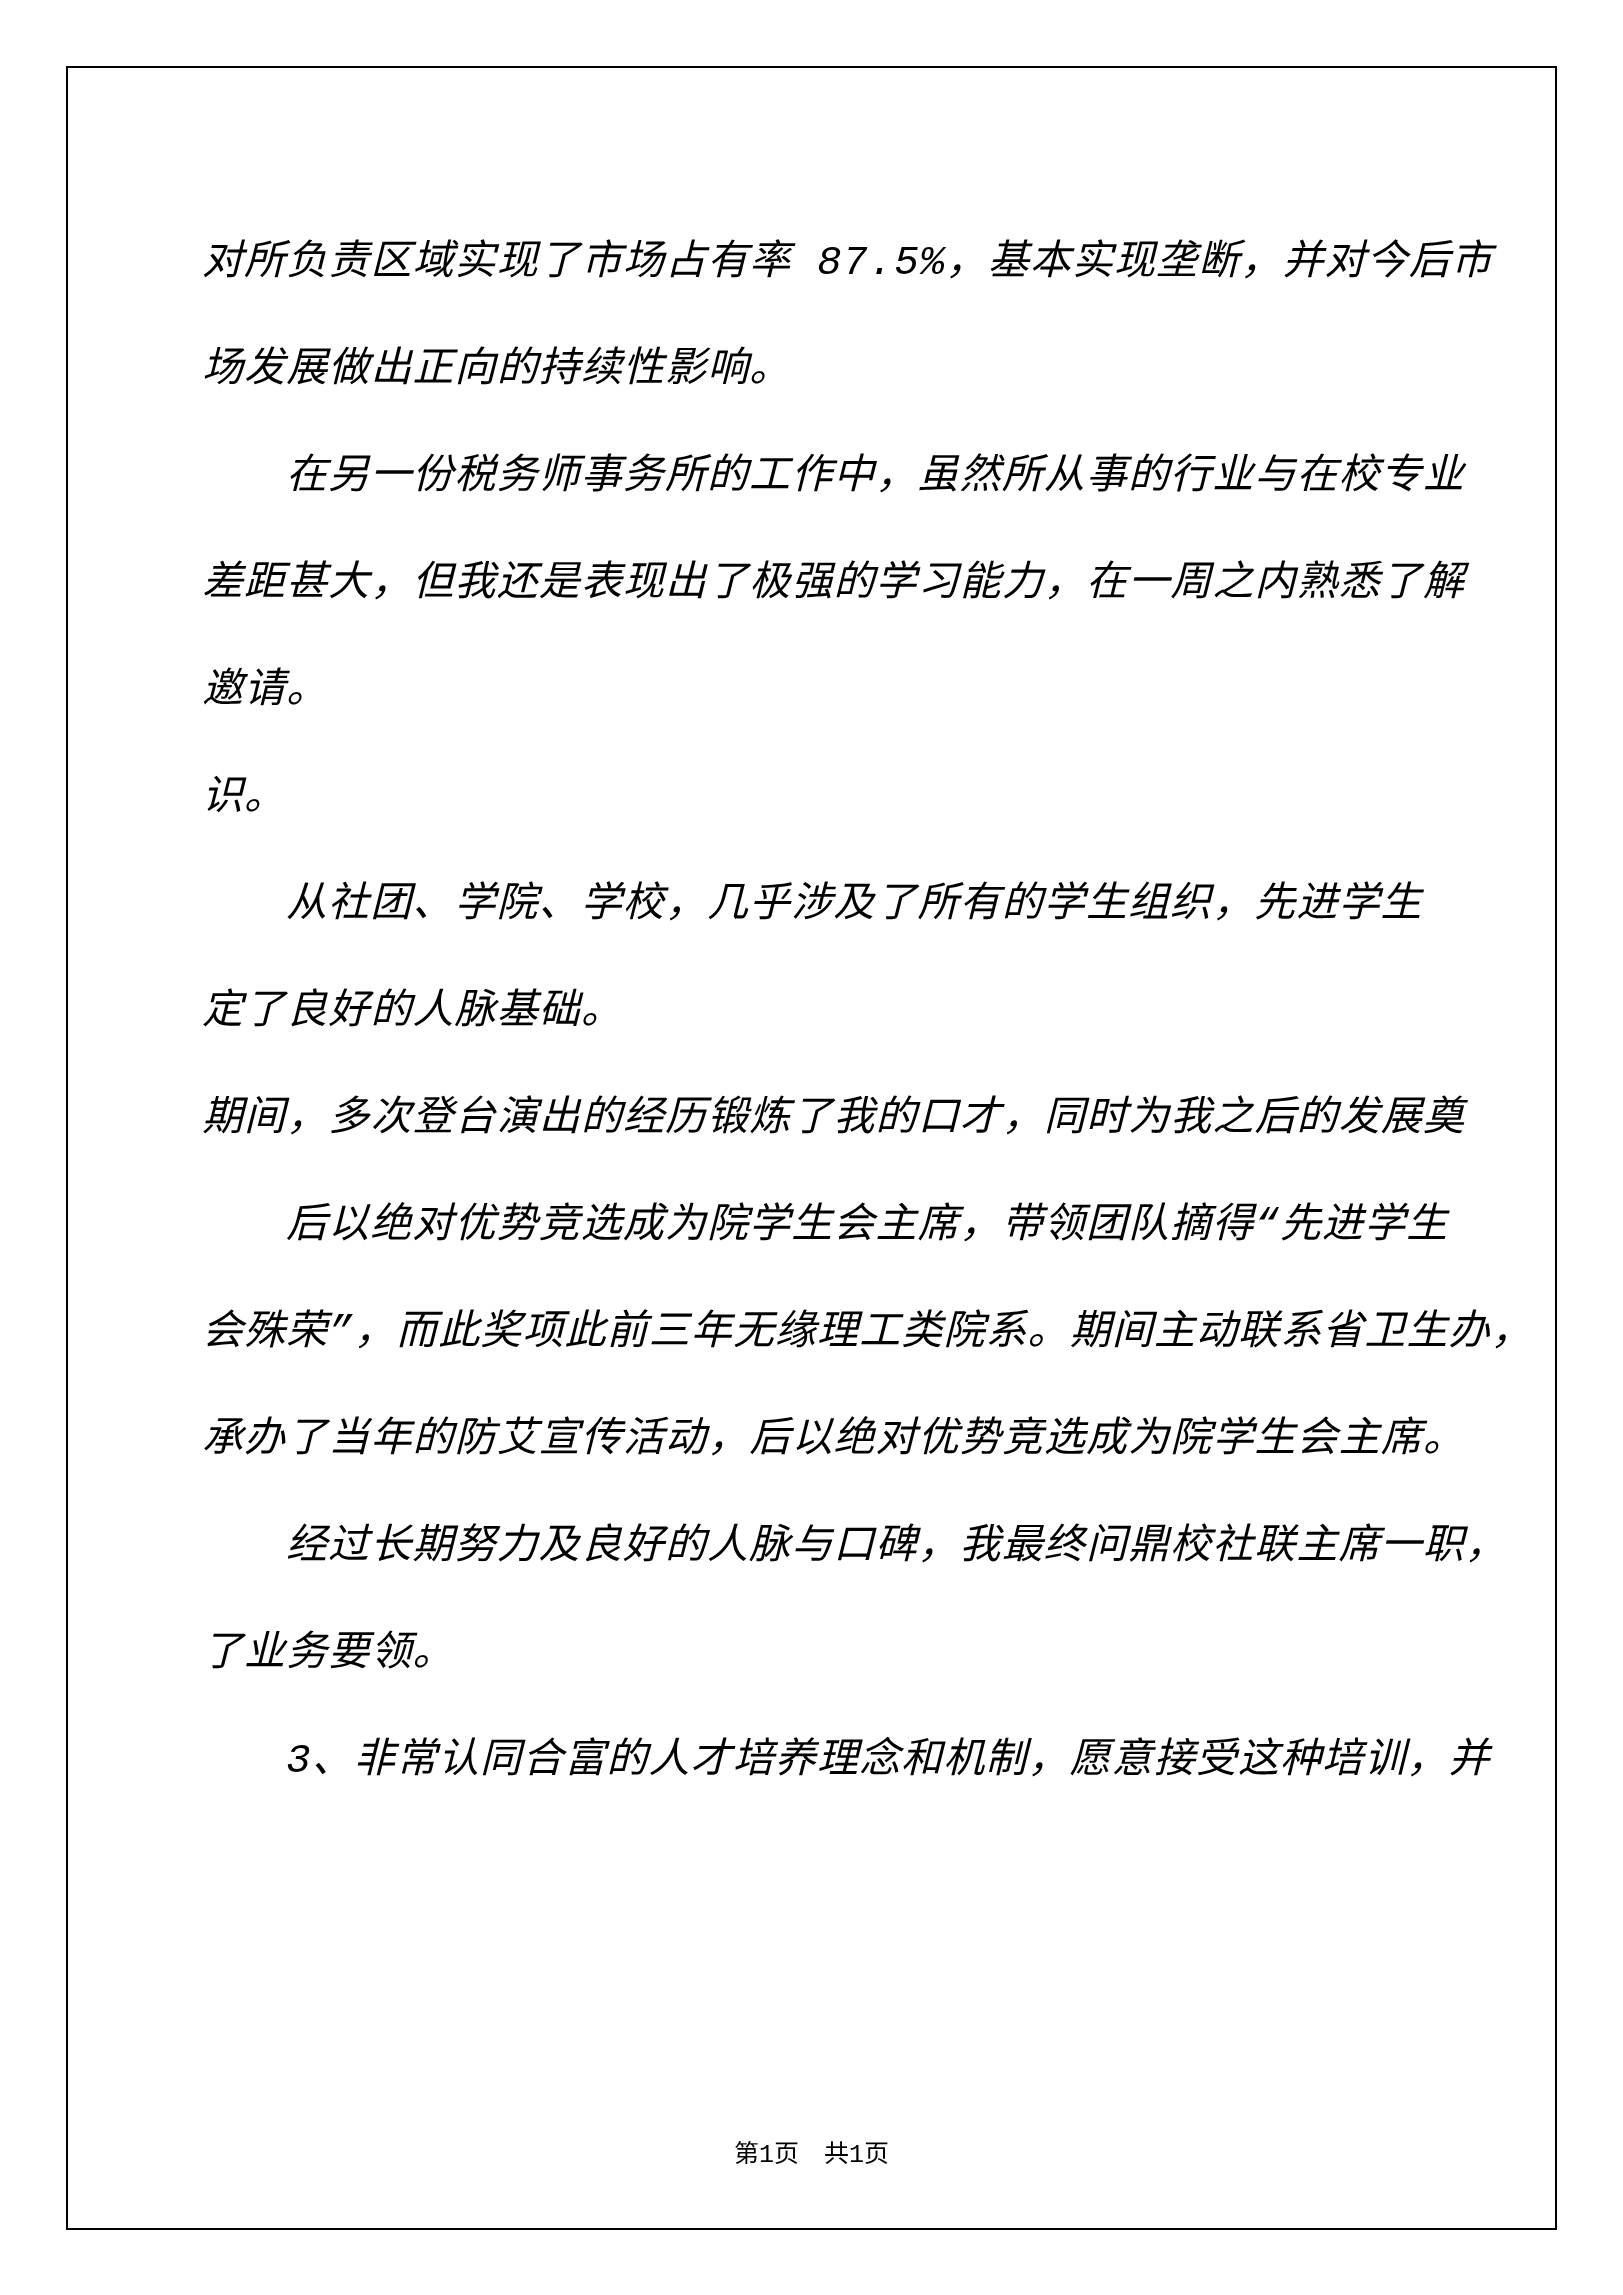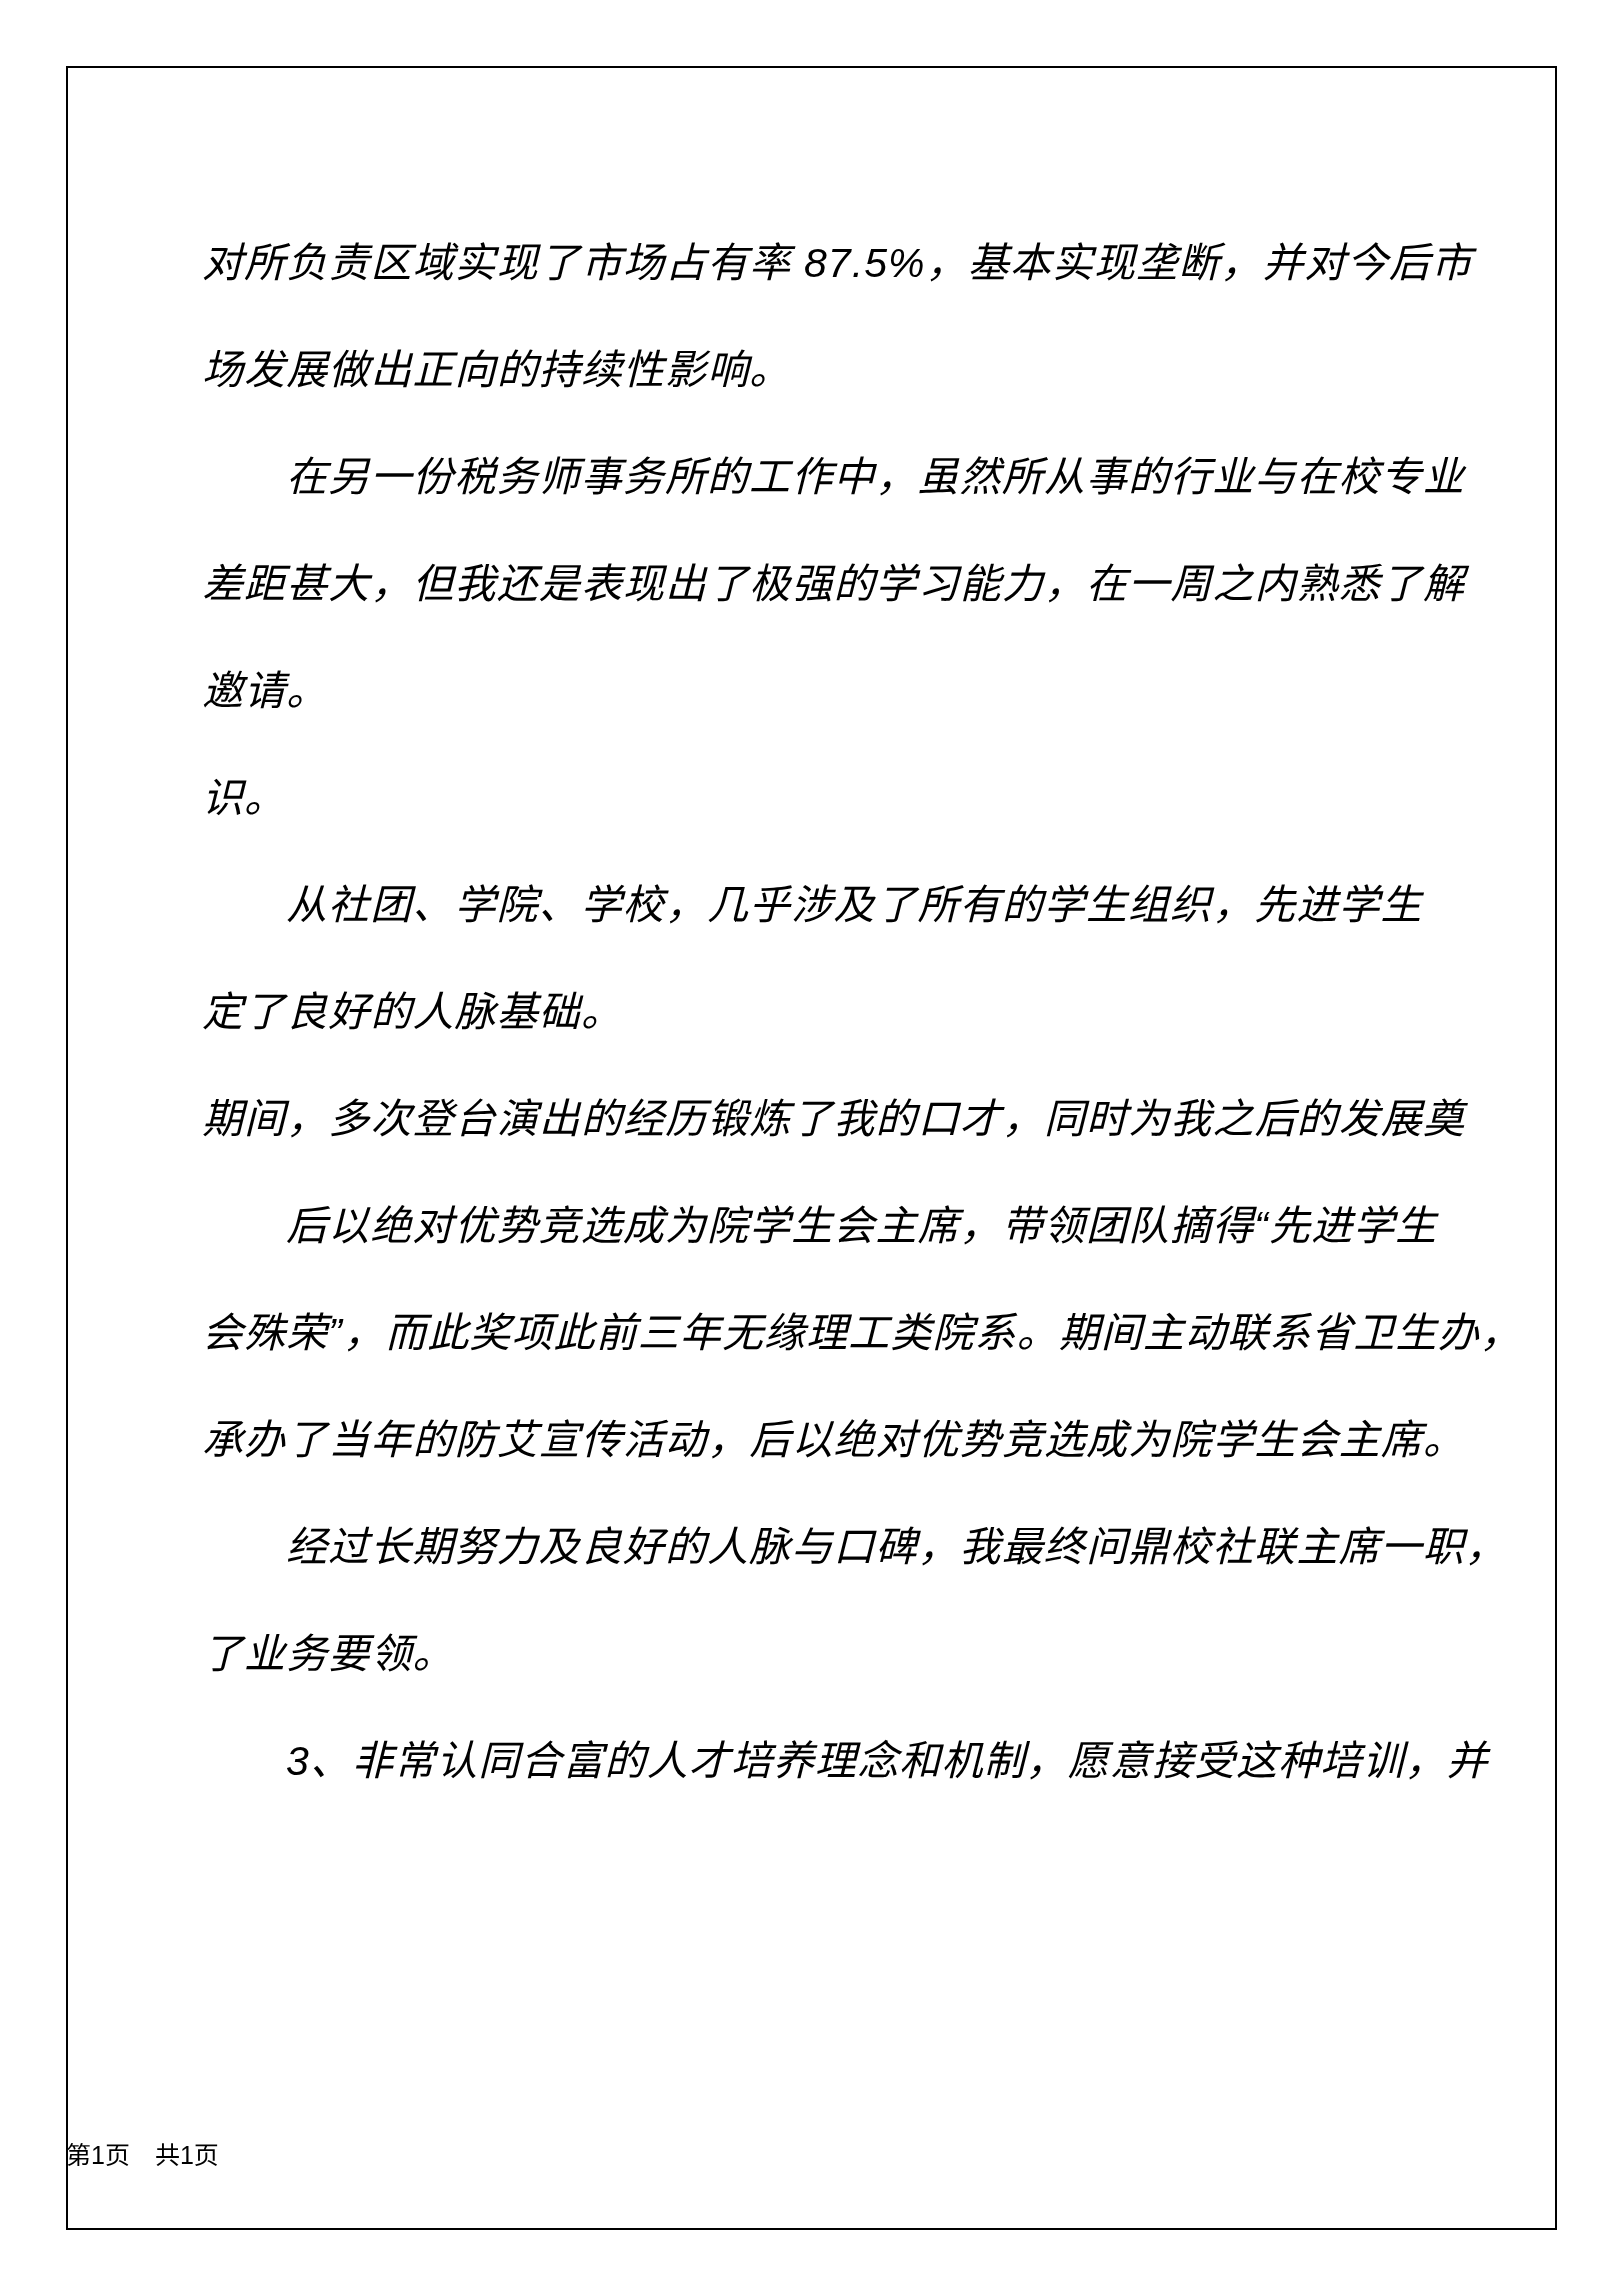--- a/index.html
+++ b/index.html
@@ -6,21 +6,21 @@
     margin: 0;
     padding: 0;
     background: #ffffff;
   }
   .page {
     position: relative;
     width: 1623px;
     height: 2295px;
     background: #ffffff;
     overflow: hidden;
-    font-family: Liberation Sans, sans-serif;
+    font-family: Liberation Mono, monospace;
     color: #000000;
   }
   
   .frame {
     position: absolute;
     left: 66px;
     top: 66px;
     width: 1491px;
     height: 2164px;
     border: 2.2px solid #000000;
@@ -44,21 +44,21 @@
   }
   .line.indent {
     padding-left: 84px; 
   }
   
   .footer {
     position: absolute;
     left: 66px;
     top: 2138px;
     width: 1491px;
-    text-align: left;
+    text-align: center;
     font-size: 25px;
     line-height: 35px;
     font-style: normal;
     color: #000000;
   }
   .footer .sep {
     display: inline-block;
     width: 25px;
   }
 </style>

